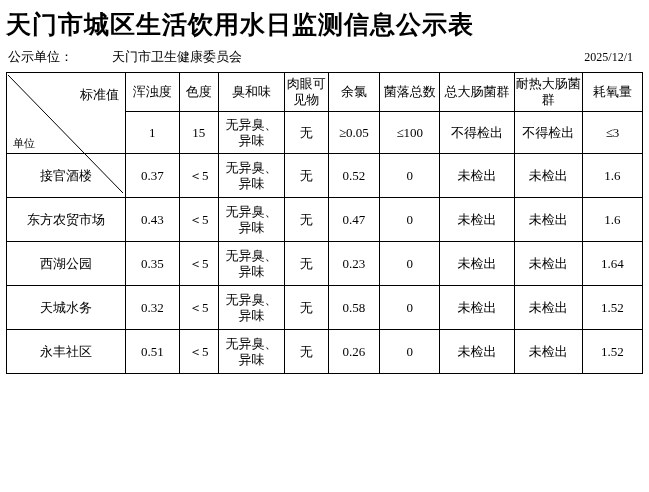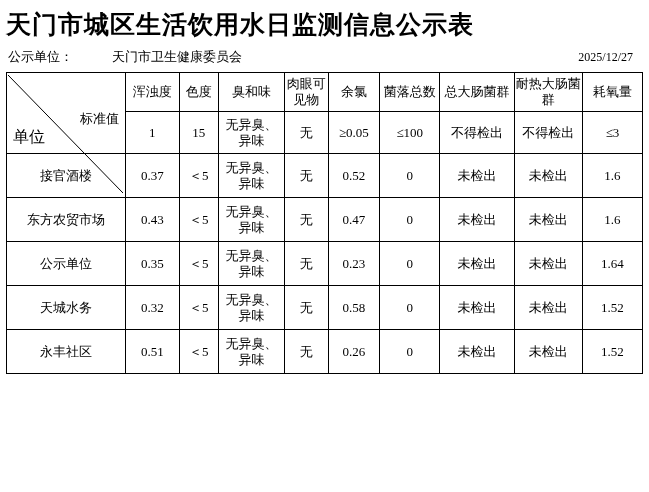--- a/index.html
+++ b/index.html
@@ -84,28 +84,28 @@
     height: 100%;
   }
   .corner-inner svg {
     position: absolute;
     left: 0;
     top: 0;
   }
   .corner-std {
     position: absolute;
     right: 5px;
-    top: 36px;
+    top: 12px;
     font-size: 13px;
   }
   .corner-unit {
     position: absolute;
     left: 5px;
-    bottom: 6px;
-    font-size: 16px;
+    bottom: 0;
+    font-size: 11px;
   }
   td.site {
     font-size: 14px;
   }
   td.limit {
     font-size: 13px;
   }
   .rowh {
     height: 44px;
   }
@@ -117,21 +117,21 @@
 <body>
 
 <div class="page">
 
   <div class="title">天门市城区生活饮用水日监测信息公示表</div>
 
   <div class="subhead">
     <span class="unit-label">公示单位：</span>
     <span class="unit-value">天门市卫生健康委员会</span>
     <span class="spacer"></span>
-    <span class="date">2025/12/27</span>
+    <span class="date">2025/12/1</span>
   </div>
 
   <table class="data">
     <colgroup>
       <col style="width:115px">
       <col style="width:52px">
       <col style="width:38px">
       <col style="width:64px">
       <col style="width:42px">
       <col style="width:50px">
@@ -193,21 +193,21 @@
         <td>无异臭、异味</td>
         <td>无</td>
         <td>0.47</td>
         <td>0</td>
         <td>未检出</td>
         <td>未检出</td>
         <td>1.6</td>
       </tr>
 
       <tr class="rowh">
-        <td class="site">公示单位</td>
+        <td class="site">西湖公园</td>
         <td>0.35</td>
         <td>＜5</td>
         <td>无异臭、异味</td>
         <td>无</td>
         <td>0.23</td>
         <td>0</td>
         <td>未检出</td>
         <td>未检出</td>
         <td>1.64</td>
       </tr>

